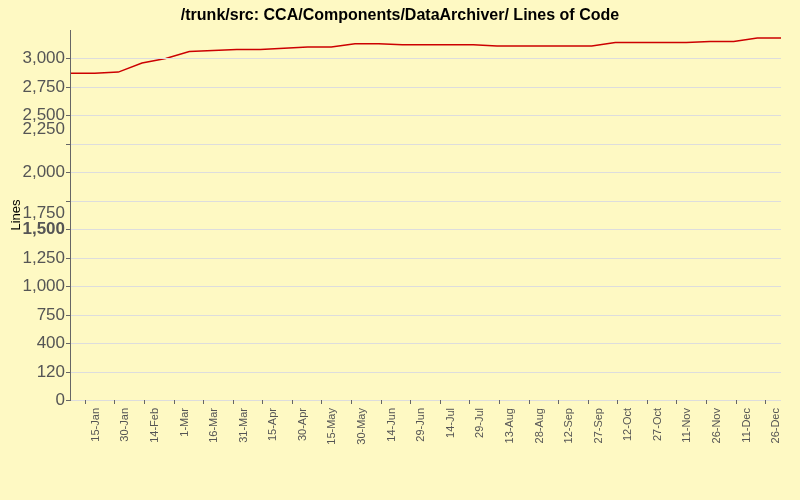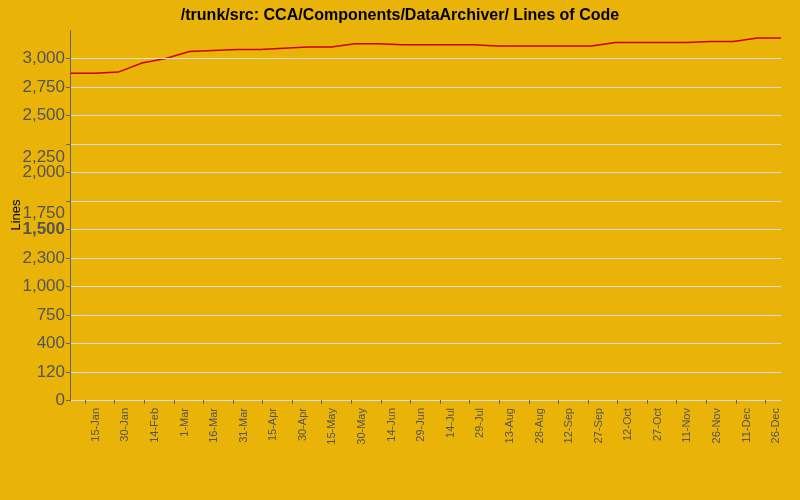--- a/index.html
+++ b/index.html
@@ -5,21 +5,21 @@
   body {
     margin: 0;
     padding: 0;
     font-family: Arial, sans-serif;
     background: #ffffff;
   }
   .chart-container {
     width: 800px;
     height: 500px;
     position: relative;
-    background: #eab308;
+    background: #fef9c3;
   }
   .chart-title {
     text-align: center;
     font-weight: bold;
     font-size: 16px;
     padding-top: 6px;
     color: #000;
   }
   .plot-area {
     position: absolute;
@@ -122,29 +122,29 @@
     <div class="y-tick-label" style="top: 400px;">0</div>
     <div class="y-tick" style="top: 371.538px;"></div>
     <div class="y-tick-label" style="top: 371.538px;">120</div>
     <div class="y-tick" style="top: 343.077px;"></div>
     <div class="y-tick-label" style="top: 343.077px;">400</div>
     <div class="y-tick" style="top: 314.615px;"></div>
     <div class="y-tick-label" style="top: 314.615px;">750</div>
     <div class="y-tick" style="top: 286.154px;"></div>
     <div class="y-tick-label" style="top: 286.154px;">1,000</div>
     <div class="y-tick" style="top: 257.692px;"></div>
-    <div class="y-tick-label" style="top: 257.692px;">2,300</div>
+    <div class="y-tick-label" style="top: 257.692px;">1,250</div>
     <div class="y-tick" style="top: 229.231px;"></div>
     <div class="y-tick-label" style="top: 229.231px; font-weight: bold;">1,500</div>
     <div class="y-tick" style="top: 200.769px;"></div>
     <div class="y-tick-label" style="top: 213px;">1,750</div>
     <div class="y-tick" style="top: 172.308px;"></div>
     <div class="y-tick-label" style="top: 172.308px; text-align: right;">2,000</div>
     <div class="y-tick" style="top: 143.846px;"></div>
-    <div class="y-tick-label" style="top: 157px;">2,250</div>
+    <div class="y-tick-label" style="top: 129px;">2,250</div>
     <div class="y-tick" style="top: 115.385px;"></div>
     <div class="y-tick-label" style="top: 115.385px;">2,500</div>
     <div class="y-tick" style="top: 86.9231px;"></div>
     <div class="y-tick-label" style="top: 86.9231px;">2,750</div>
     <div class="y-tick" style="top: 58.4615px;"></div>
     <div class="y-tick-label" style="top: 58.4615px;">3,000</div>
     <div class="x-tick" style="left: 84.7917px;"></div>
     <div class="x-tick-label" style="left: 88.7917px;">15-Jan</div>
     <div class="x-tick" style="left: 114.375px;"></div>
     <div class="x-tick-label" style="left: 118.375px;">30-Jan</div>

